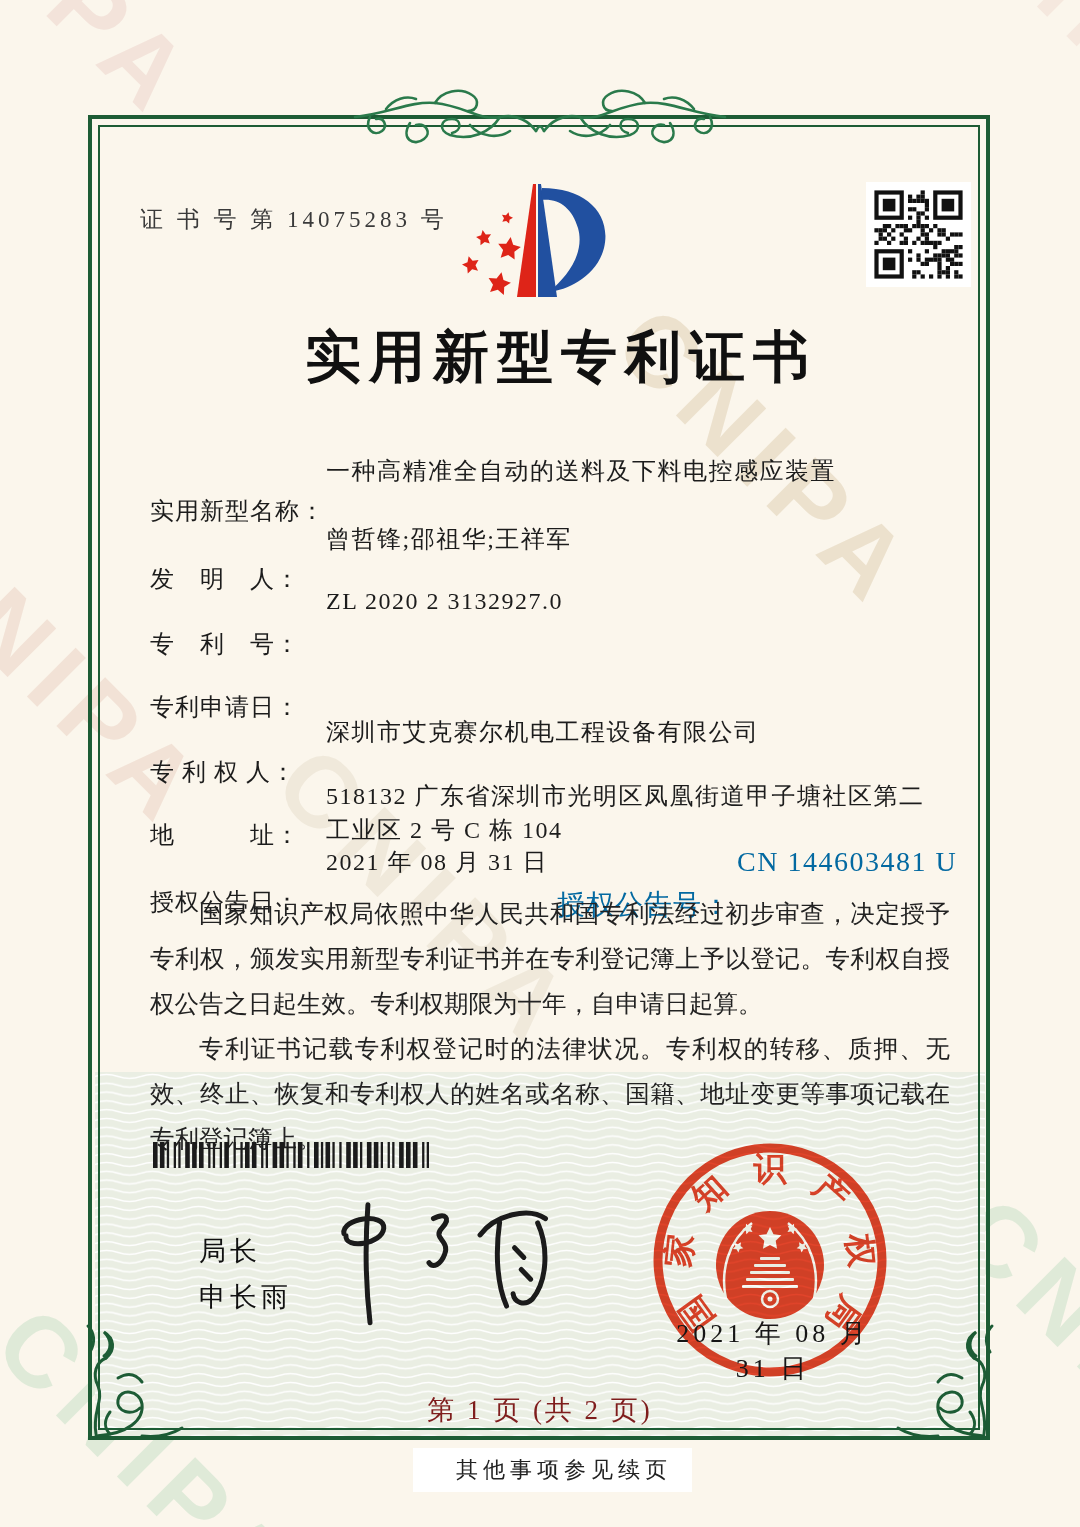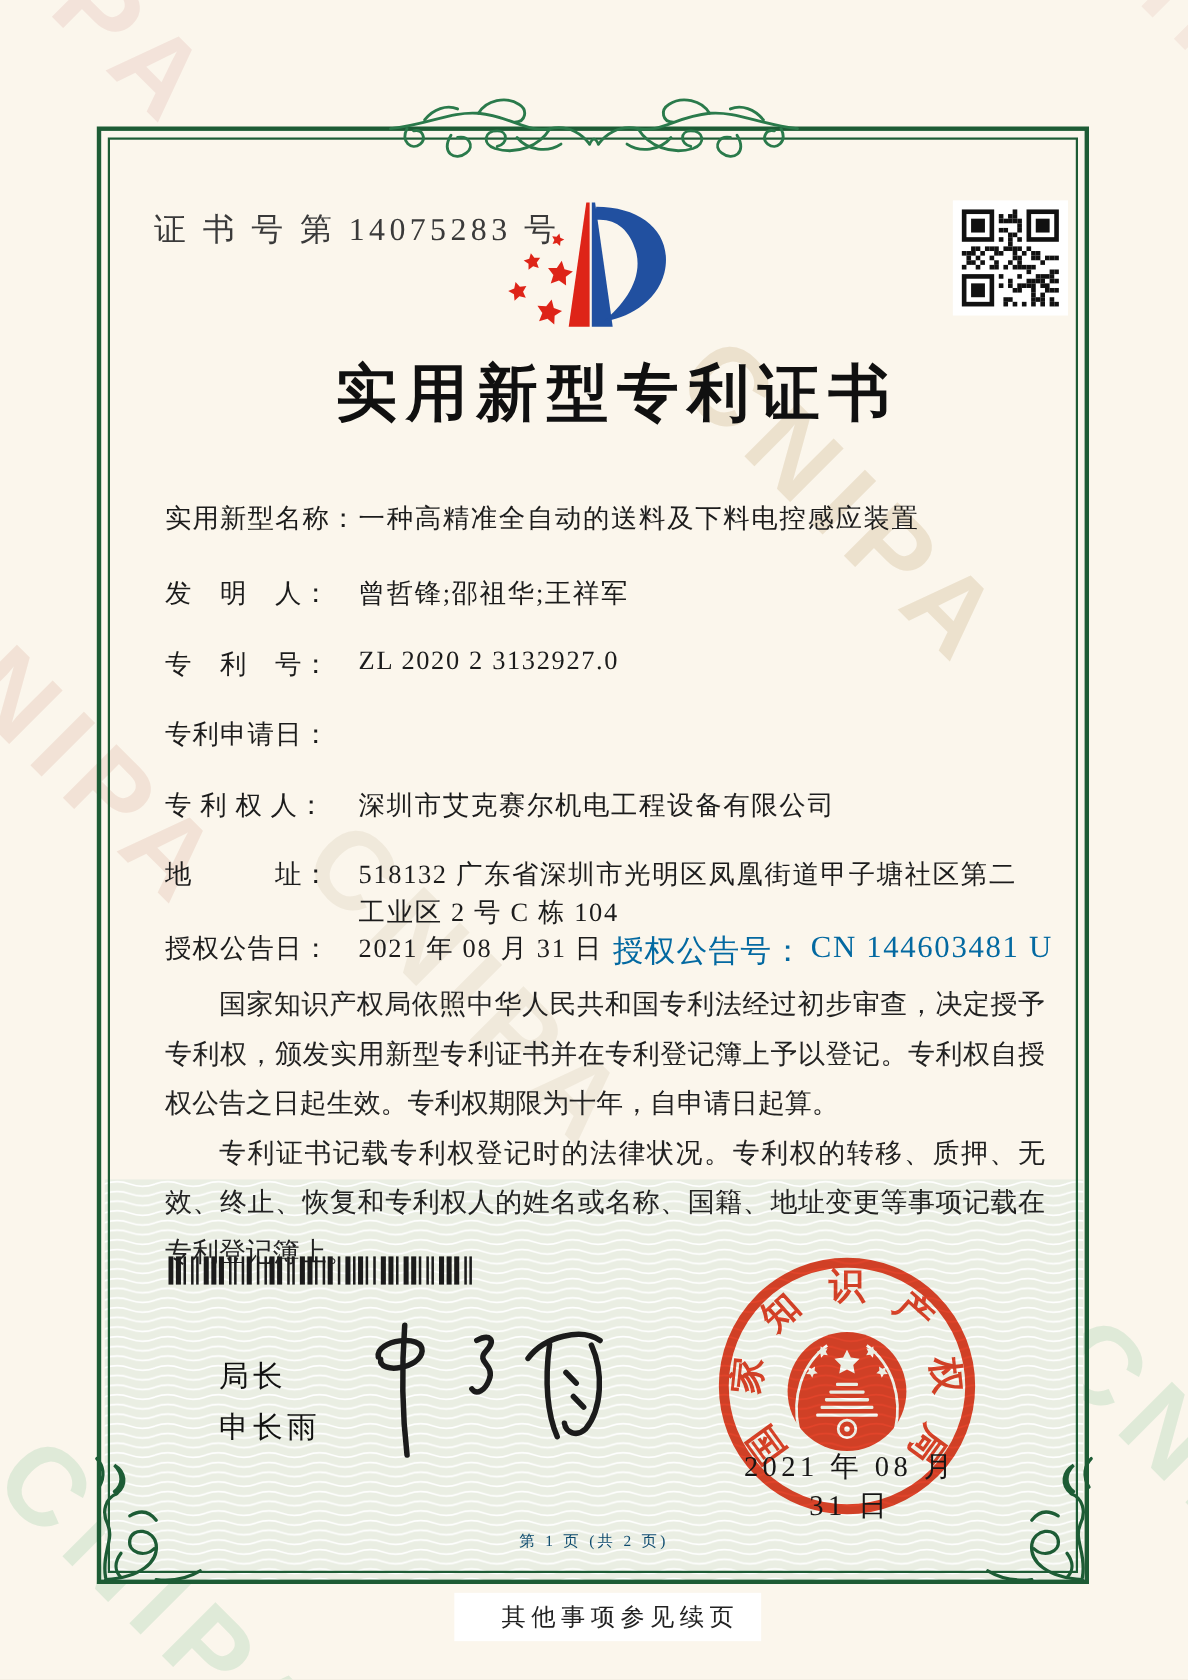--- a/index.html
+++ b/index.html
@@ -12,45 +12,45 @@
   
   .frame-outer{position:absolute;left:88px;top:115px;width:902px;height:1325px;
                border:4px solid #1d5c35;box-sizing:border-box;z-index:2;}
   .frame-inner{position:absolute;left:98px;top:125px;width:882px;height:1305px;
                border:2px solid #1d5c35;box-sizing:border-box;z-index:2;}
   
   .band{position:absolute;left:95px;top:1072px;z-index:1;}
   
   .orn{position:absolute;z-index:3;}
   
-  .cert-no{position:absolute;left:140px;top:189px;font-size:29px;letter-spacing:4px;color:#3a3a3a;z-index:4;}
+  .cert-no{position:absolute;left:140px;top:204px;font-size:23px;letter-spacing:4px;color:#3a3a3a;z-index:4;}
   .logo{position:absolute;left:450px;top:170px;z-index:4;}
   .qr{position:absolute;left:866px;top:182px;z-index:4;}
   .title{position:absolute;left:0;top:320px;width:100%;text-align:center;font-size:56px;
          font-weight:bold;letter-spacing:8px;color:#101010;z-index:4;padding-left:21px;}
   .field-row{position:absolute;left:150px;display:flex;font-size:24px;color:#1c1c1c;z-index:4;letter-spacing:1px;}
-  .field-label{width:176px;flex:none;}
+  .field-label{width:176px;flex:none;margin-top:40px;}
   .field-value{letter-spacing:1.5px;font-family:Liberation Serif, serif;}
   .row-name{top:455px;} .row-inventor{top:523px;} .row-patno{top:588px;}
   .row-filing{top:651px;} .row-patentee{top:716px;}
   .row-address{top:779px;} .row-address .field-value{width:620px;line-height:34px;}
   .row-grantdate{top:846px;}
   .grant-no-group{position:absolute;left:557px;top:846px;display:flex;font-size:28px;color:#0369a1;z-index:4;letter-spacing:1px;}
   .grant-no-group .field-label{width:auto;margin-right:6px;}
   .paragraphs{position:absolute;left:150px;top:891px;width:800px;font-size:24.5px;line-height:45px;
               text-align:justify;color:#222;z-index:4;}
   .paragraphs p{margin:0;text-indent:2em;}
   .barcode{position:absolute;left:153px;top:1142px;z-index:4;}
   .signer{position:absolute;left:155px;top:1228px;font-size:27px;color:#111;letter-spacing:4px;z-index:4;line-height:46px;margin-left:44px;}
   .signature{position:absolute;left:315px;top:1188px;z-index:4;transform:rotate(-2deg);}
   .seal{position:absolute;left:645px;top:1133px;z-index:5;opacity:.95;mix-blend-mode:multiply;}
   .seal-date{position:absolute;left:655px;top:1316px;width:236px;text-align:center;font-size:26px;
              letter-spacing:4px;color:#161616;z-index:6;}
-  .page-info{position:absolute;left:0;top:1392px;width:100%;text-align:center;font-size:14px;
-             color:#0c4a6e;letter-spacing:3px;z-index:4;}
+  .page-info{position:absolute;left:0;top:1392px;width:100%;text-align:center;font-size:27px;
+             color:#7f1d1d;letter-spacing:3px;z-index:4;}
   .footer-note{position:absolute;left:413px;top:1448px;width:256px;height:44px;background:#ffffff;
                text-align:center;line-height:44px;font-size:22px;letter-spacing:5px;color:#222;z-index:4;padding-left:23px;}
 </style>
 </head>
 <body>
 
 <svg width="0" height="0" style="position:absolute" aria-hidden="true">
   <defs>
     <path id="star" d="M0,-1 L0.294,-0.405 L0.951,-0.309 L0.476,0.155 L0.588,0.809 L0,0.5 L-0.588,0.809 L-0.476,0.155 L-0.951,-0.309 L-0.294,-0.405 Z"></path>
   </defs>

